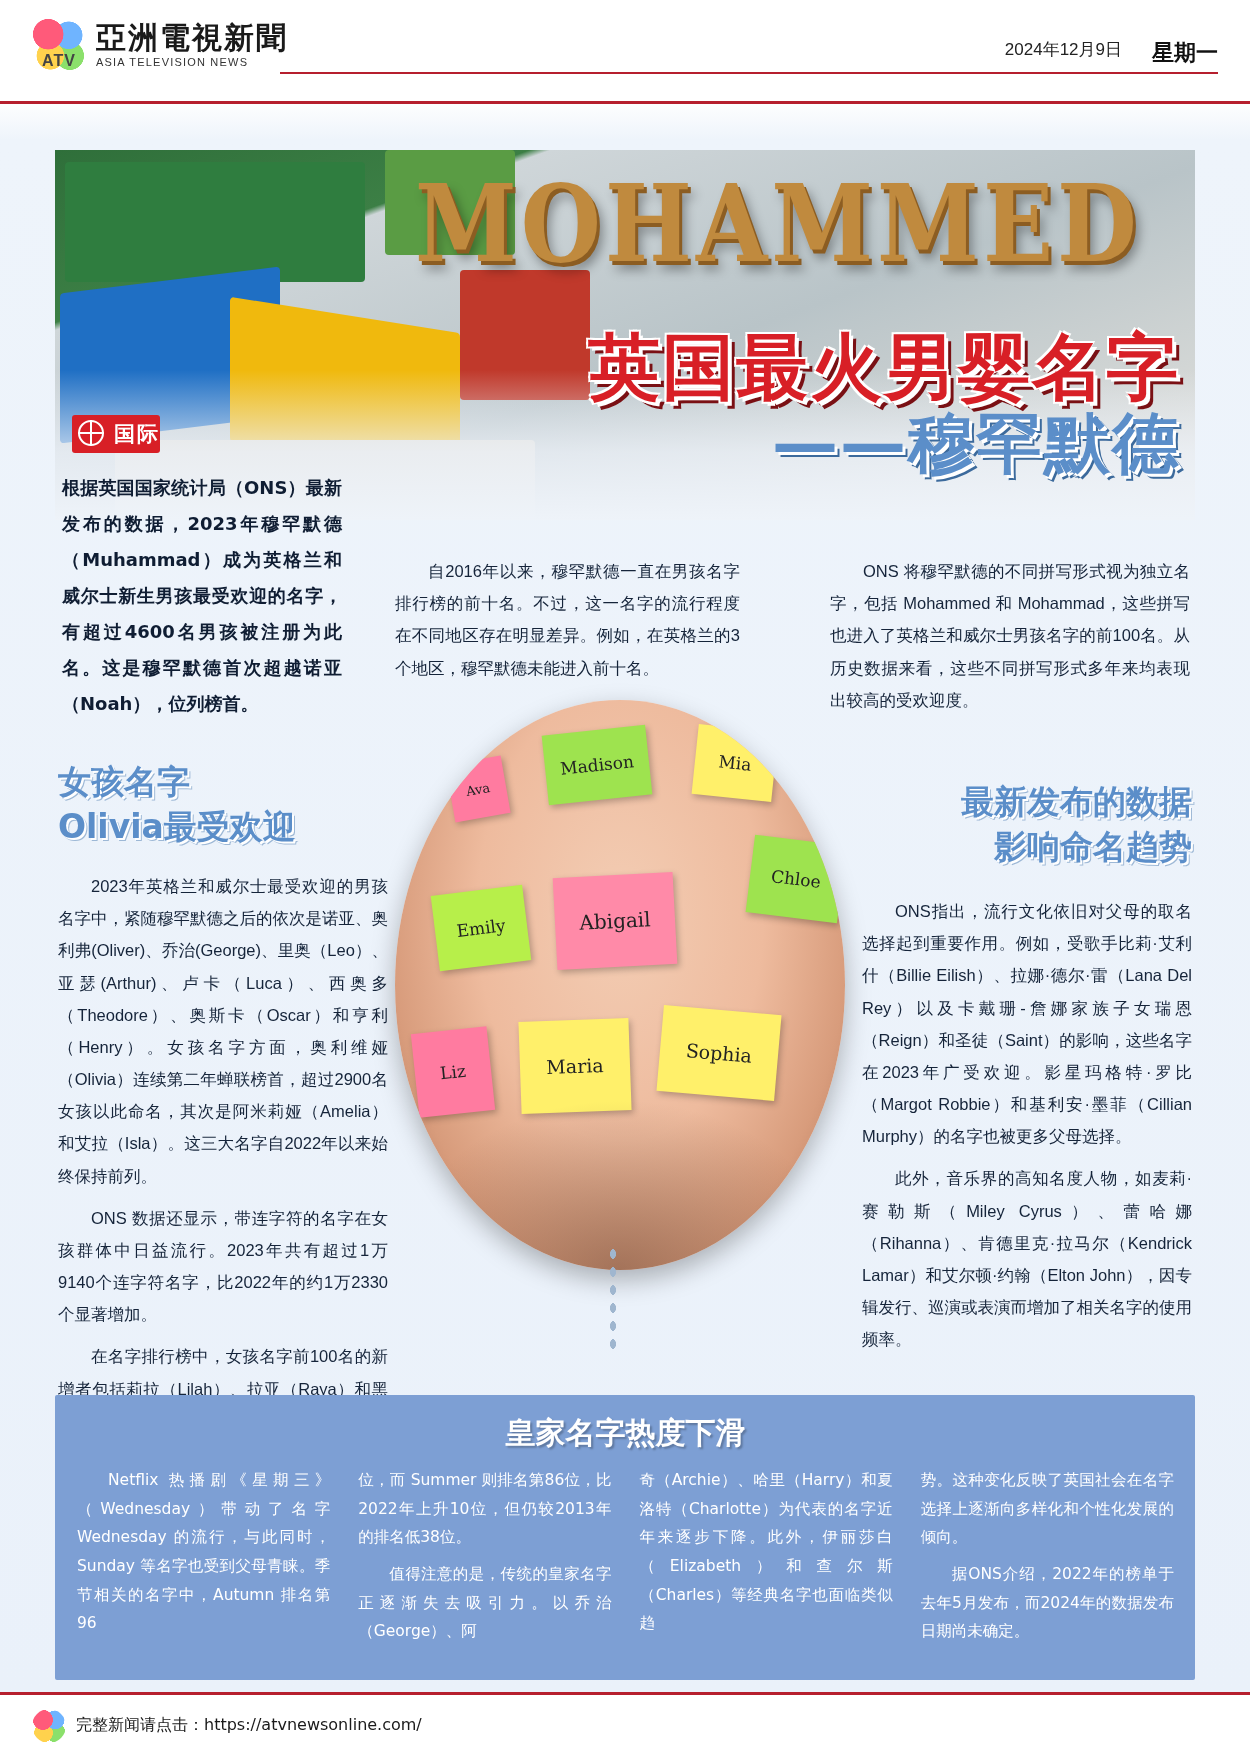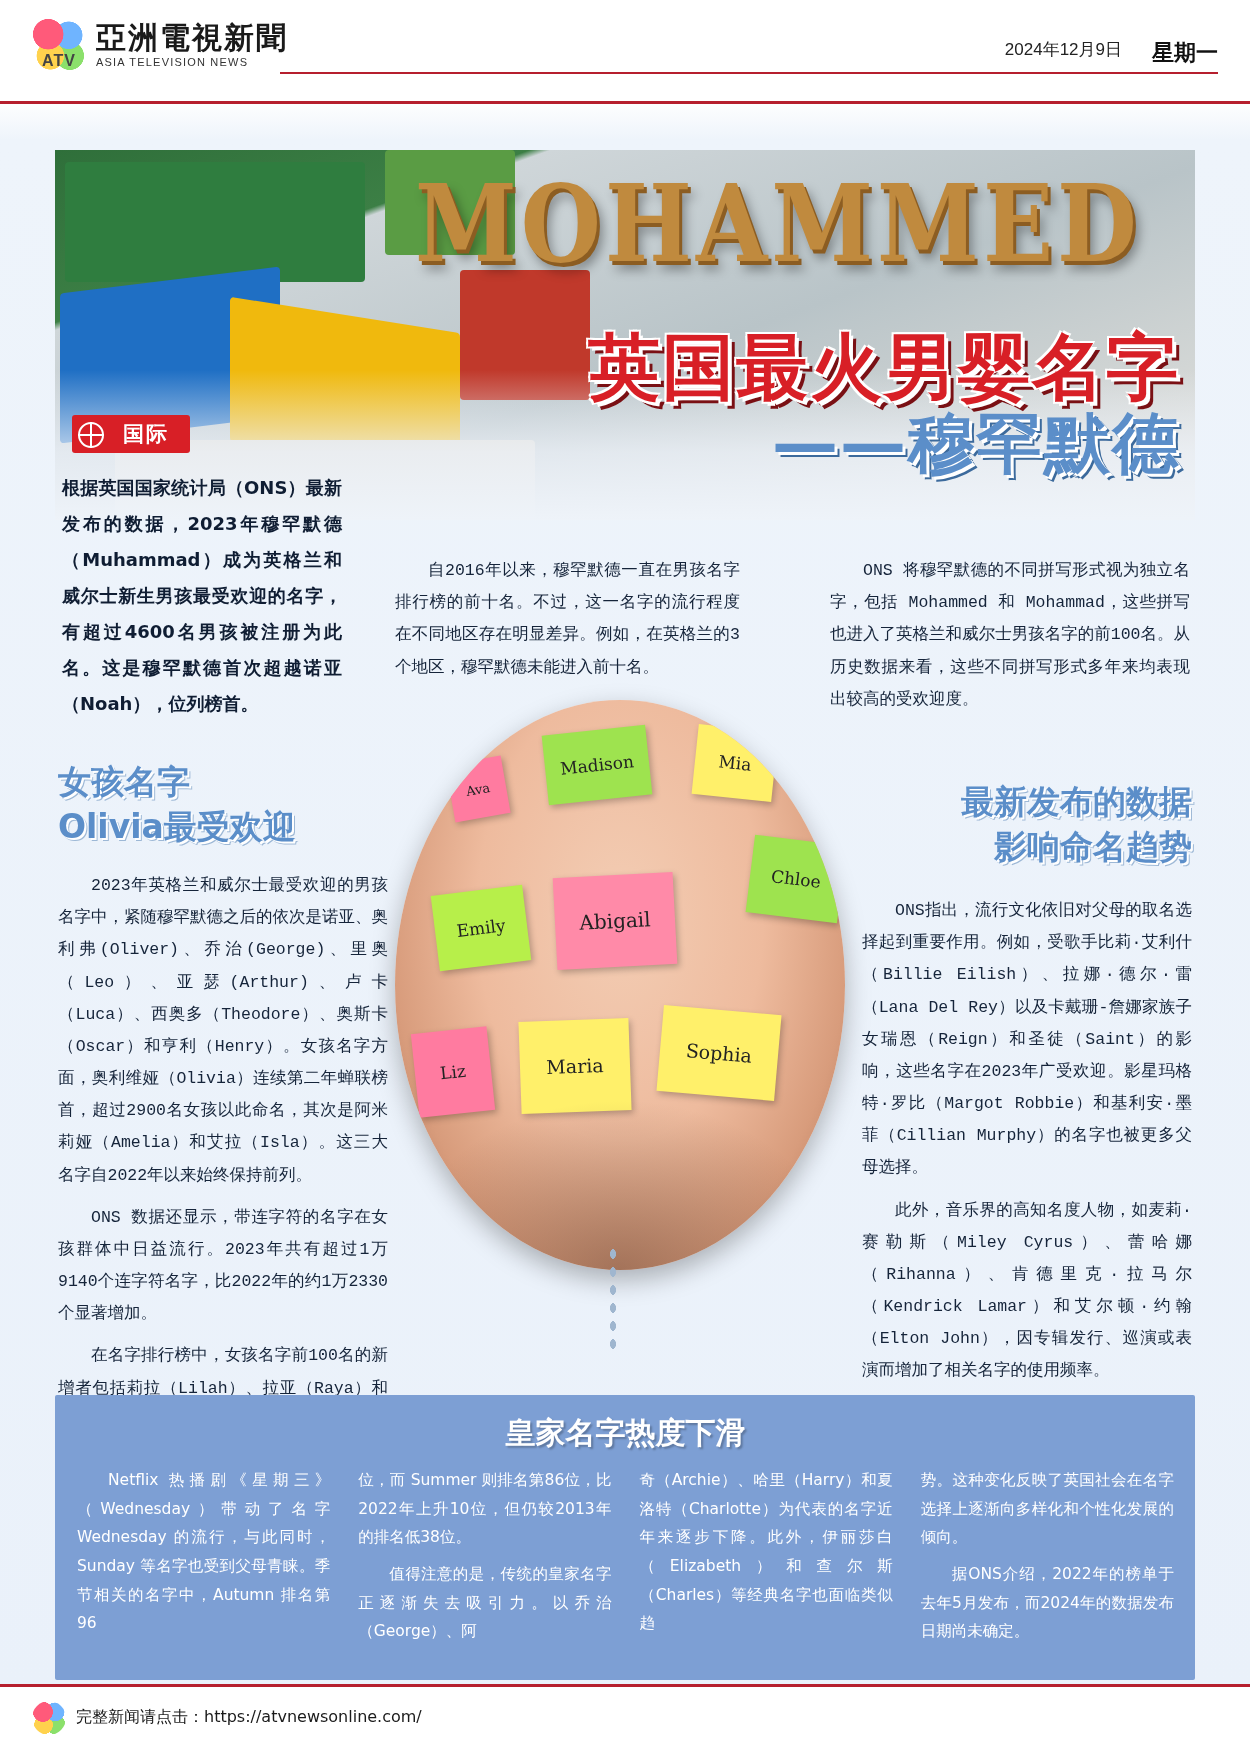--- a/index.html
+++ b/index.html
@@ -102,44 +102,44 @@
   }
   .headline .l2 {
     font-size: 66px; font-weight: bold; line-height: 1.15;
     color: #5b8ec9;
     text-shadow: 3px 3px 0 #ffffff, 5px 5px 0 #3c6a9c;
     letter-spacing: 2px;
   }
 
   .cat-badge {
     position: absolute; left: 72px; top: 415px;
-    display: flex; align-items: flex-end; gap: 19px;
+    display: flex; align-items: flex-start; gap: 10px;
     background: #d81f26; color: #fff;
-    padding: 5px 21px 5px 6px;
+    padding: 5px 0 5px 6px;
     border-radius: 3px;
     font-family: "DejaVu Sans", sans-serif;
     font-size: 21px; font-weight: bold; letter-spacing: 2px;
     z-index: 6;
   }
   .globe {
     width: 26px; height: 26px; border-radius: 50%;
     border: 2px solid #fff; position: relative; display: inline-block;
   }
   .globe::before {
     content: ""; position: absolute; left: 50%; top: -2px; width: 2px; height: 26px;
     background: #fff; transform: translateX(-50%);
   }
   .globe::after {
     content: ""; position: absolute; left: -2px; top: 50%; width: 26px; height: 2px;
     background: #fff; transform: translateY(-50%);
   }
 
   
   .body-cn {
-    font-family: Liberation Mono, monospace;
+    font-family: Liberation Sans, sans-serif;
     font-size: 16.5px; line-height: 1.95; color: #15243a;
     text-align: justify; text-justify: inter-ideograph;
   }
   .lead {
     position: absolute; left: 62px; top: 470px; width: 280px;
     font-family: "DejaVu Sans", sans-serif;
     font-size: 18px; font-weight: bold; line-height: 2.0; color: #0f1d33;
     text-align: justify;
   }
   .col-a { position: absolute; left: 395px; top: 555px; width: 345px; }
@@ -223,21 +223,21 @@
   .box-col {
     flex: 1;
     font-family: "DejaVu Sans", sans-serif;
     font-size: 15.5px; line-height: 1.85; color: #ffffff;
     text-align: justify;
   }
   .box-col p { margin: 0 0 8px 0; text-indent: 2em; }
 
   
   .footer {
-    position: absolute; left: 0; right: 0; bottom: 12px; height: 64px;
+    position: absolute; left: 0; right: 0; bottom: 4px; height: 64px;
     border-top: 3px solid #b61f2e;
     background: #ffffff;
     display: flex; align-items: center; gap: 10px;
     padding: 3px 32px;
   }
   .footer-mark {
     width: 34px; height: 34px; border-radius: 50%;
     background:
       radial-gradient(circle at 32% 32%, #ff5a7a 0 30%, transparent 31%),
       radial-gradient(circle at 68% 32%, #6fb4ff 0 28%, transparent 29%),

